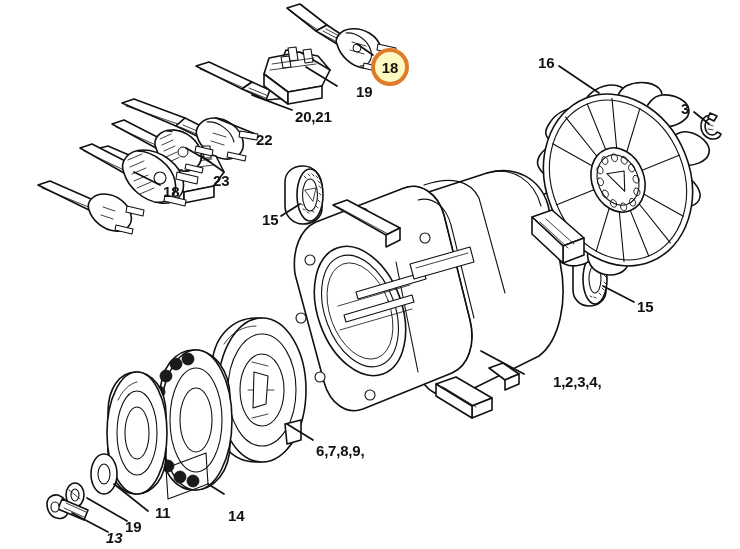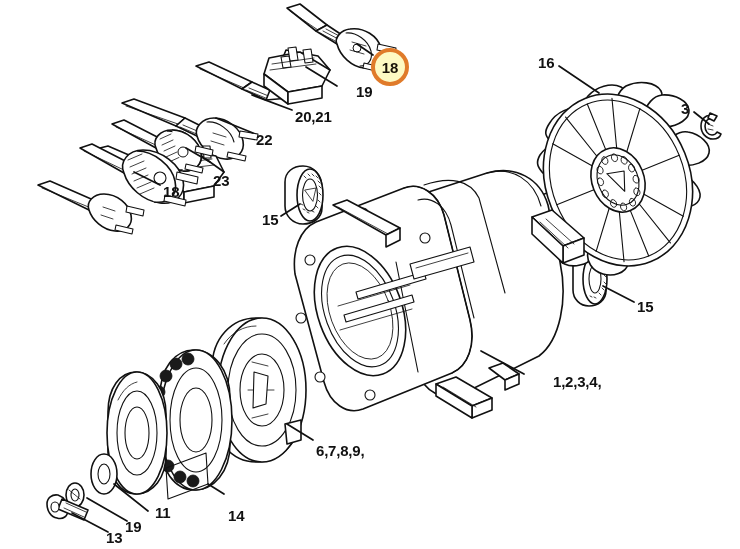--- a/index.html
+++ b/index.html
@@ -384,21 +384,21 @@
 
       <path class="lead" d="M224 494 L208 484"></path>
       <path class="ln2" d="M166 468 L206 453 L208 484 L168 499 Z"></path>
     </g>
   </svg>
 
   <div class="part-label" style="left:528px; top:374px;margin-left:25px;">1,2,3,4,</div>
   <div class="part-label" style="left:316px; top:443px;">6,7,8,9,</div>
   <div class="part-label" style="left:155px; top:505px;">11</div>
   <div class="part-label" style="left:125px; top:519px;">19</div>
-  <div class="part-label" style="left:106px; top:530px;">13</div>
+  <div class="part-label" style="left:106px; top:530px;font-style:italic;">13</div>
   <div class="part-label" style="left:228px; top:508px;">14</div>
   <div class="part-label" style="left:262px; top:212px;">15</div>
   <div class="part-label" style="left:637px; top:299px;">15</div>
   <div class="part-label" style="left:538px; top:55px;">16</div>
   <div class="part-label" style="left:681px; top:101px;">3</div>
   <div class="part-label" style="left:340px; top:84px;margin-left:16px;">19</div>
   <div class="part-label" style="left:295px; top:109px;">20,21</div>
   <div class="part-label" style="left:256px; top:132px;">22</div>
   <div class="part-label" style="left:213px; top:173px;">23</div>
   <div class="part-label" style="left:163px; top:184px;">18</div>

